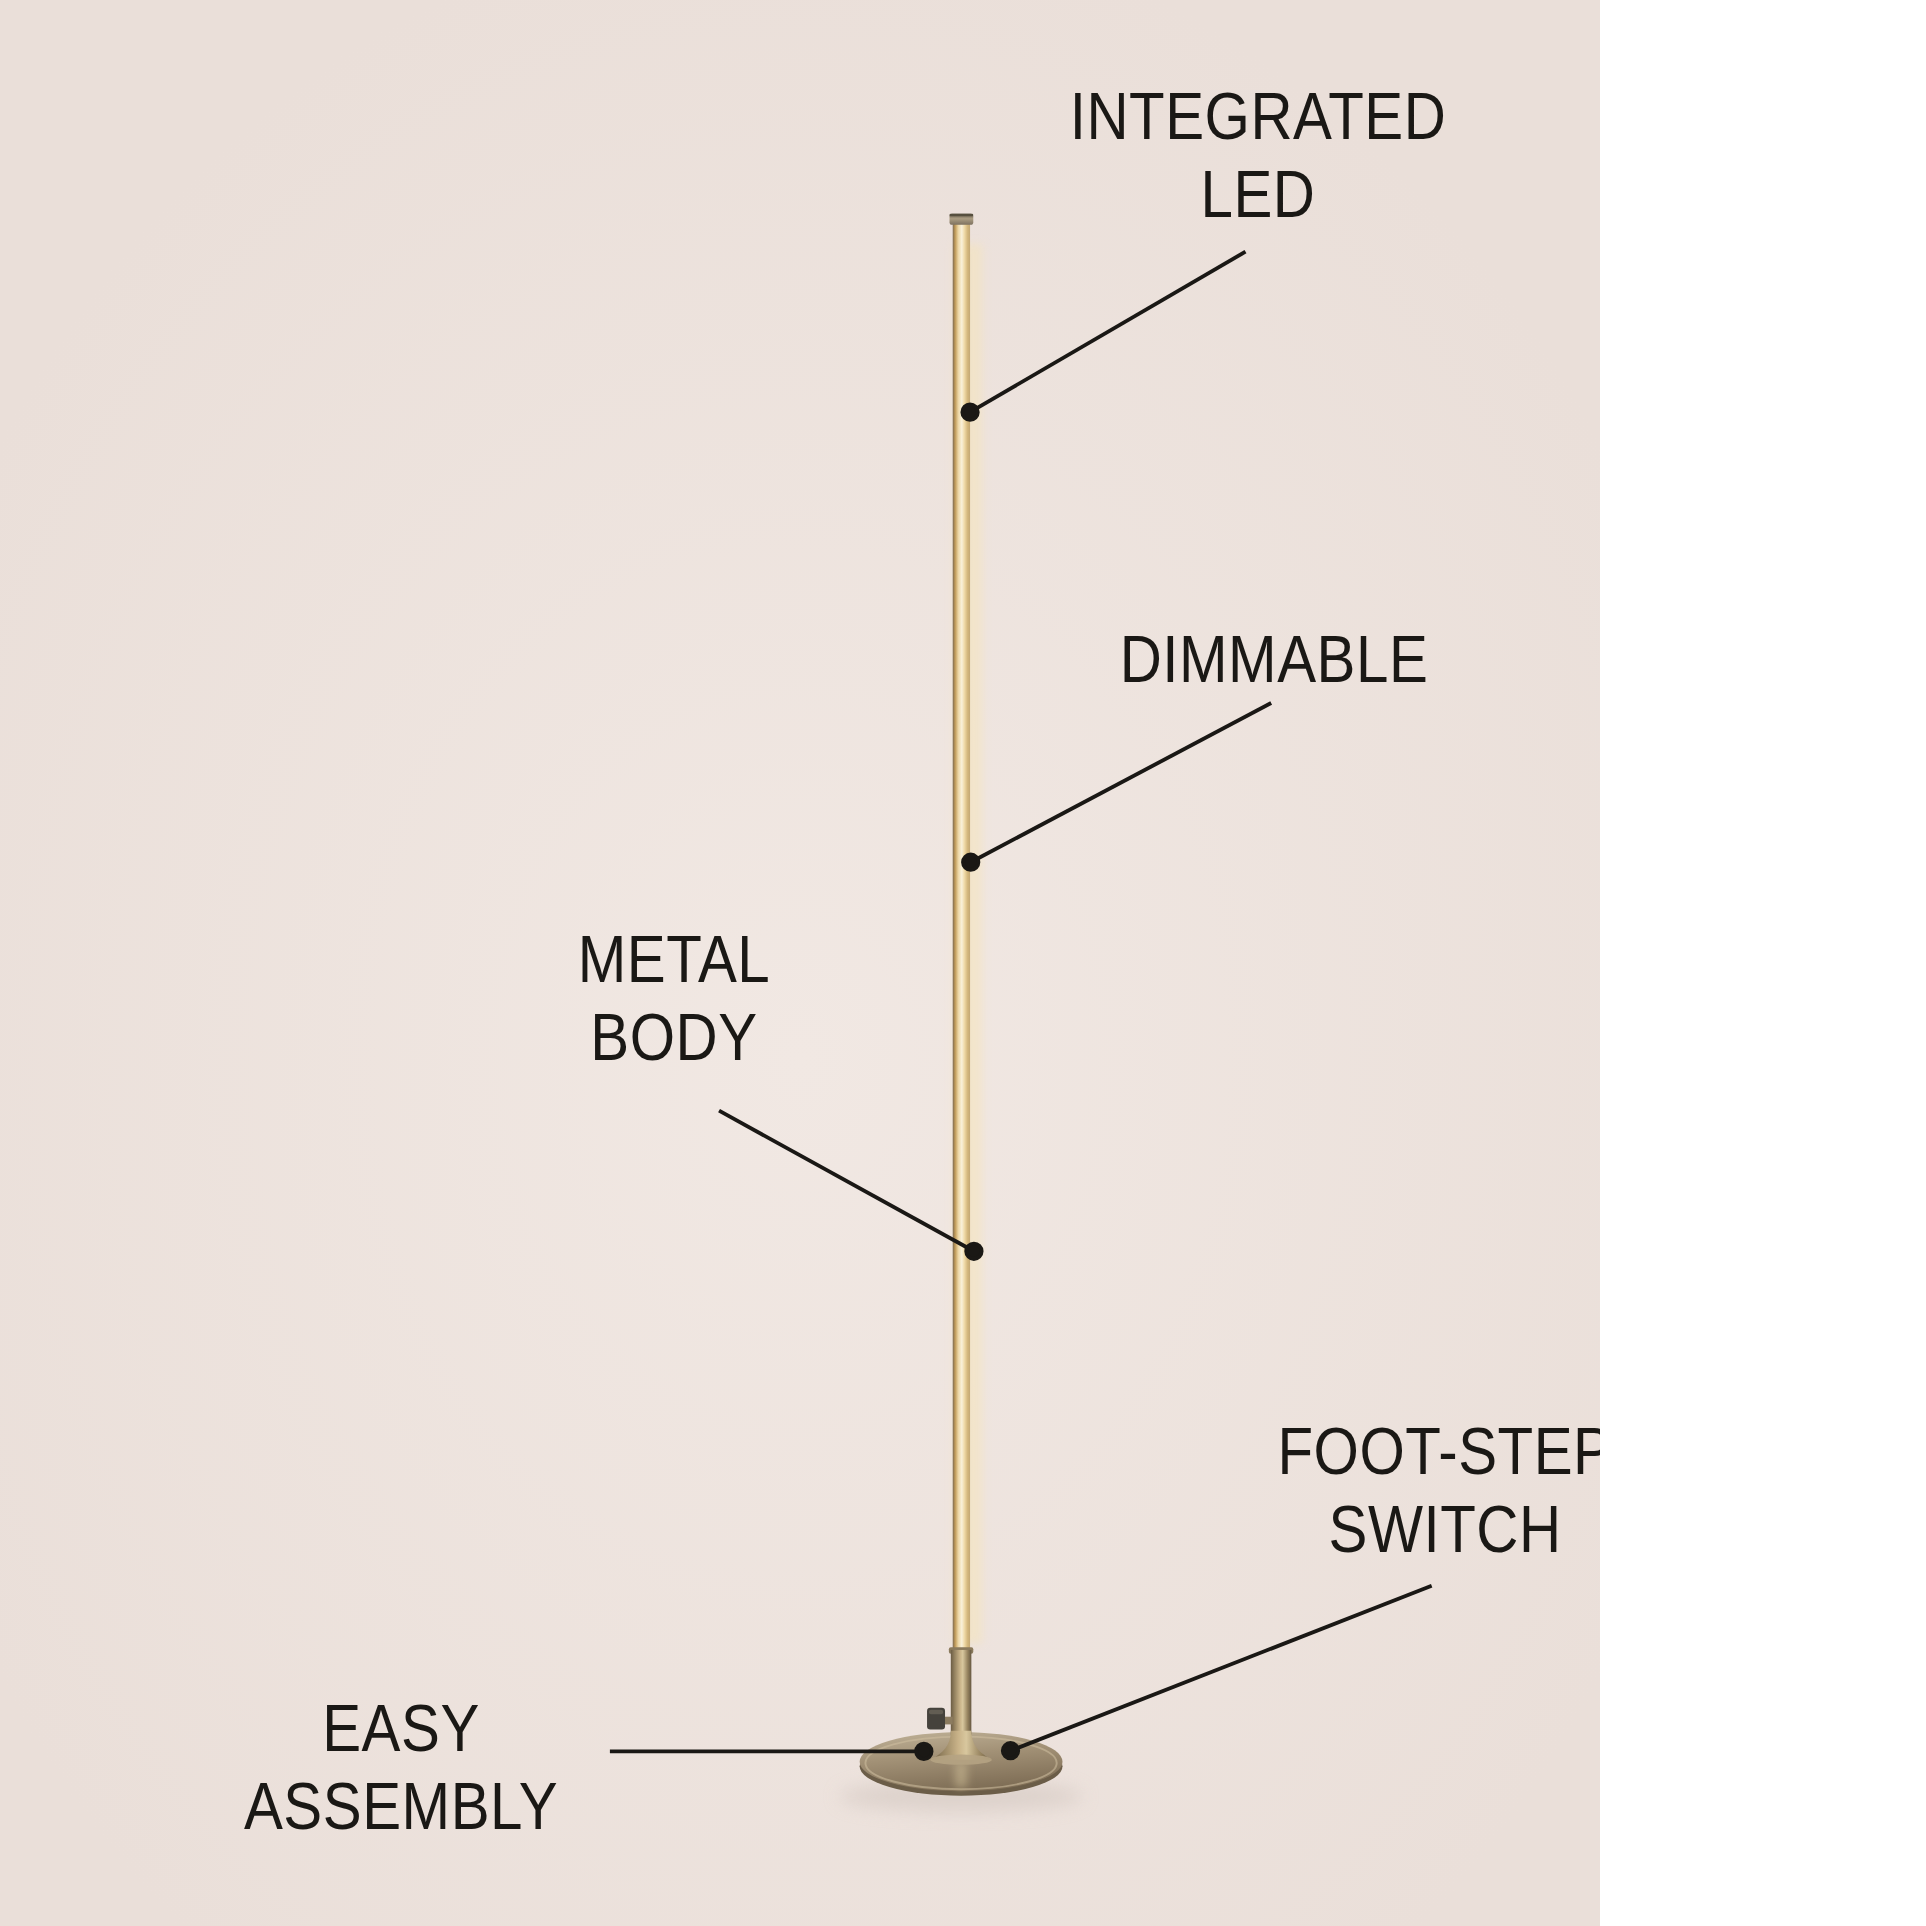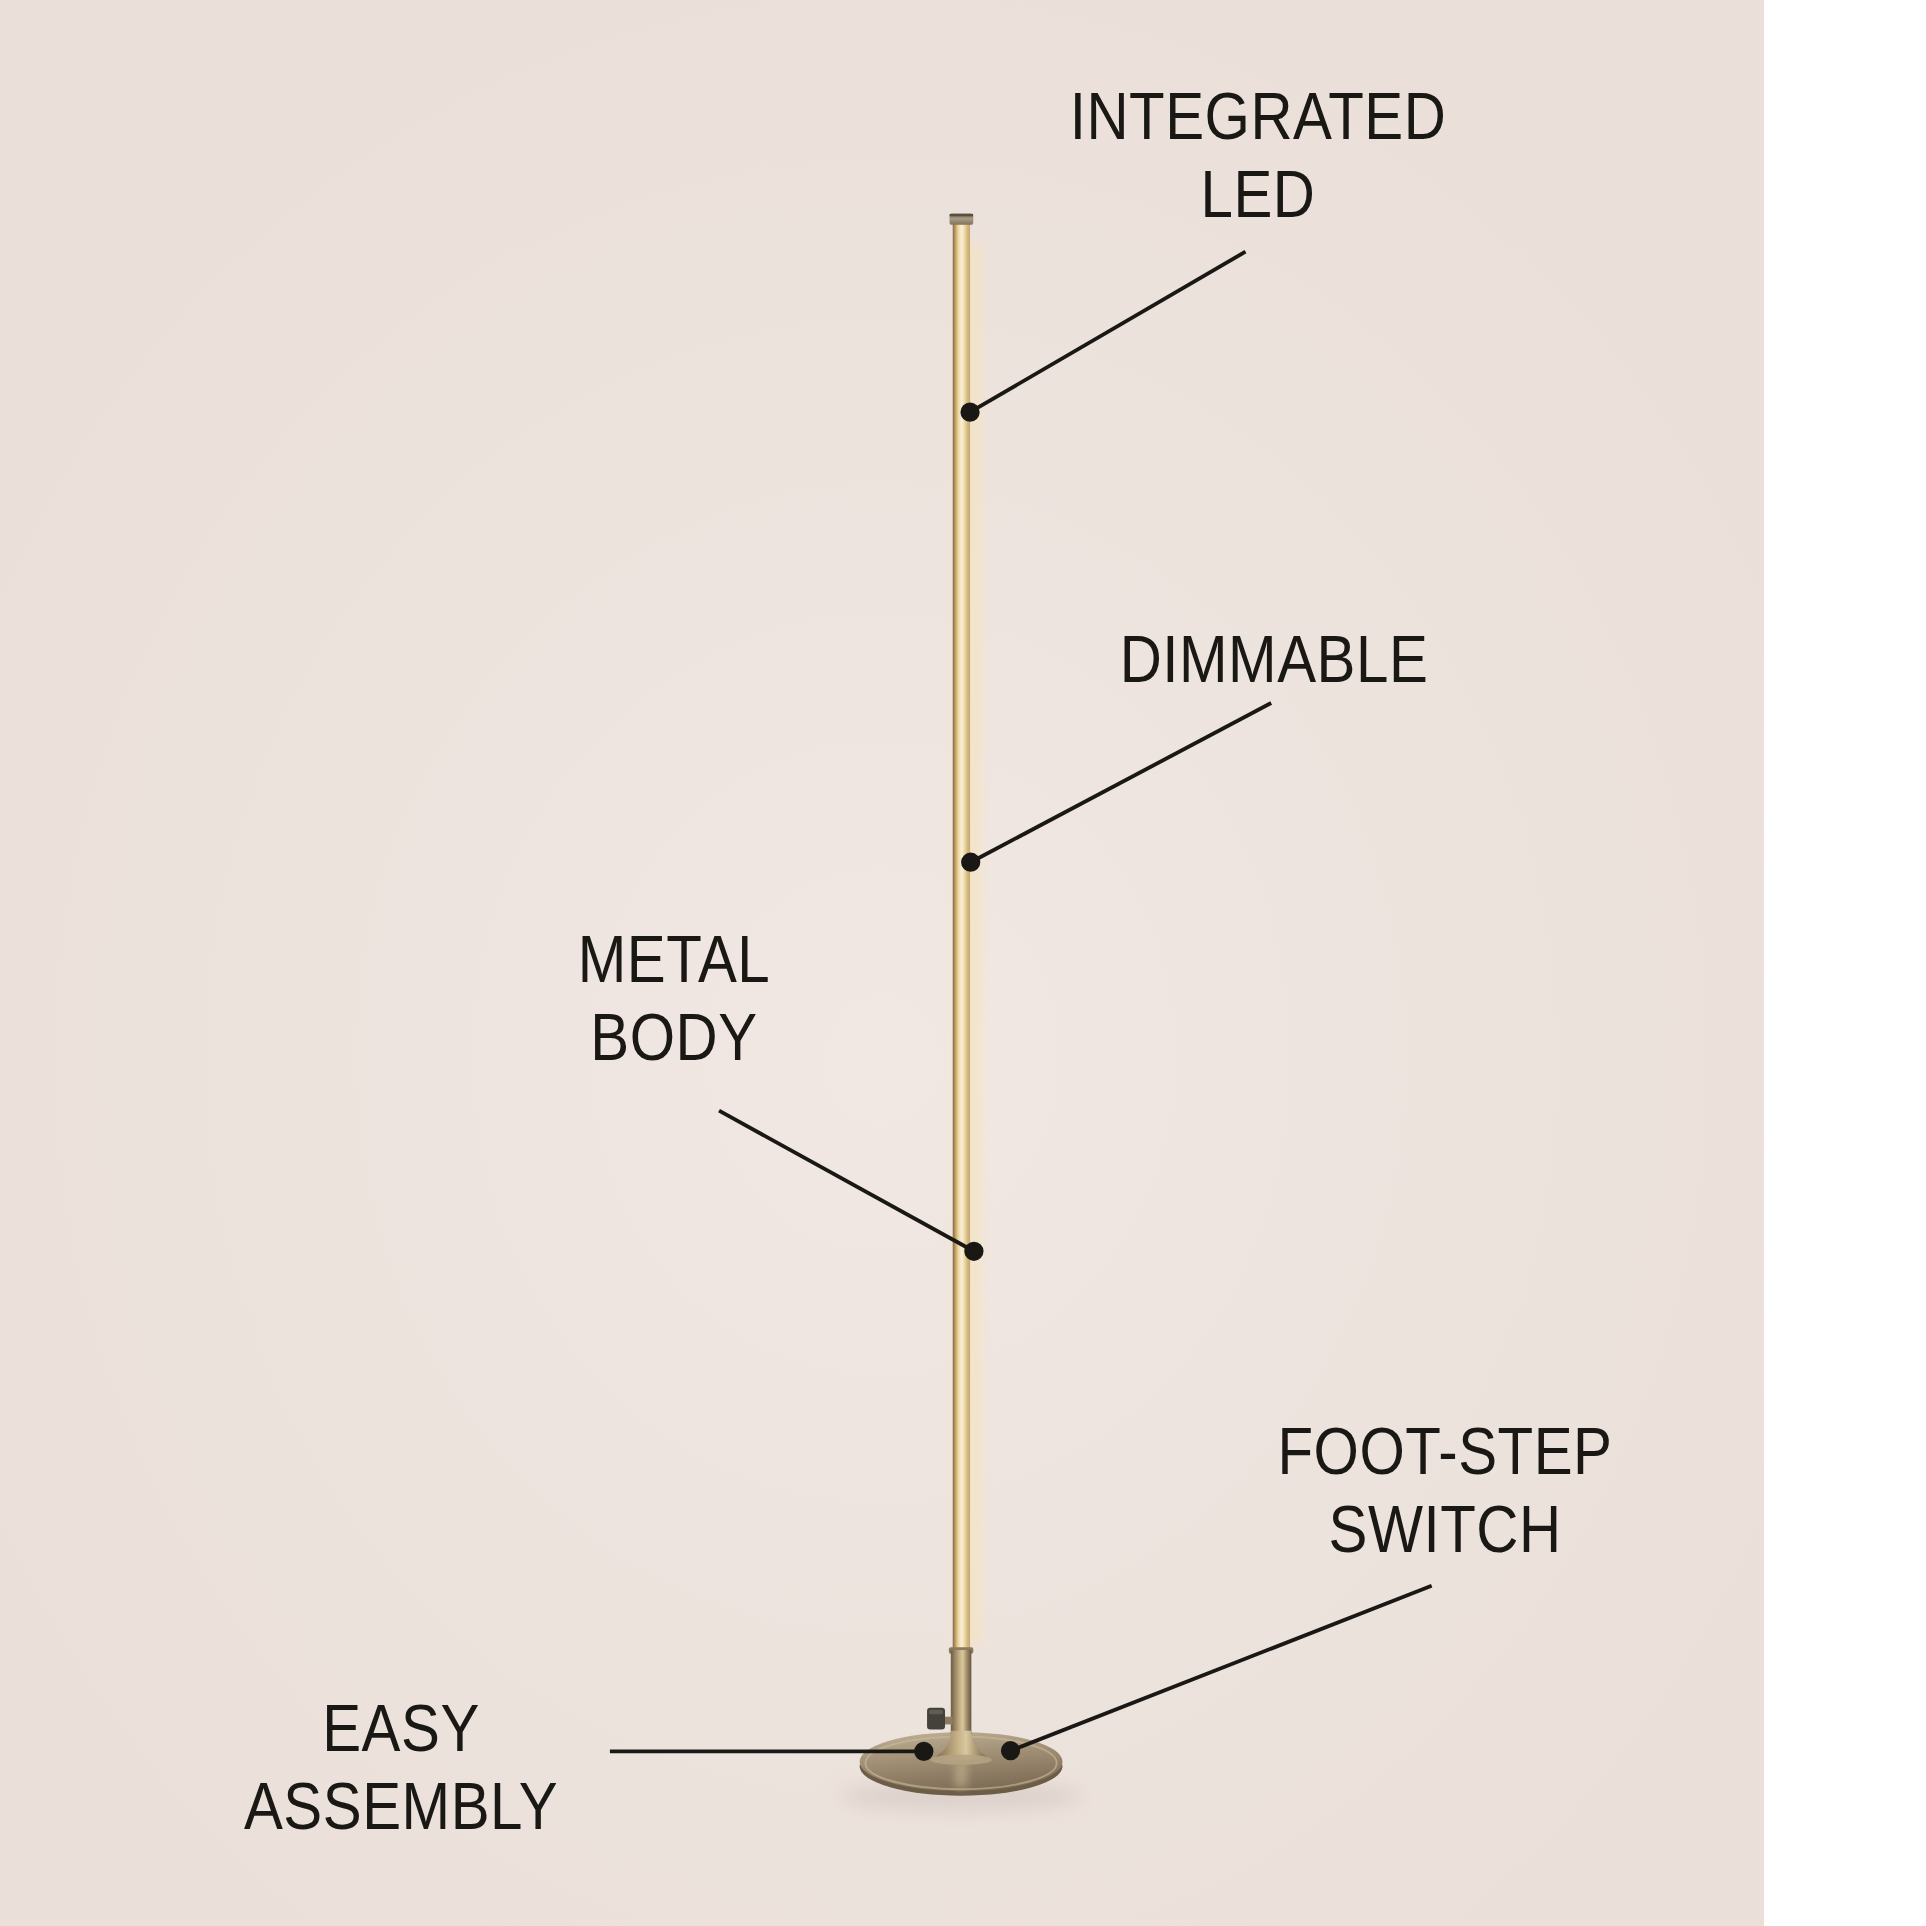--- a/index.html
+++ b/index.html
@@ -1,18 +1,18 @@
 <!DOCTYPE html>
 <html style="--bg-center: #f1e8e3; --bg-edge: #eadfd9; --ink: #1a1815; --brass-light: #f8f0d8; --brass-mid: #cfa96a; --brass-dark: #8a7a5e; --base-metal: #a29176;font-size:10.3px"><head>
 <meta charset="utf-8">
 <style>
   html, body { margin: 0; padding: 0; }
   .stage {
     position: relative;
-    width: 1764px;
+    width: 1600px;
     height: 1926px;
     background: radial-gradient(ellipse 70% 70% at 50% 55%, var(--bg-center, #f1e8e3) 0%, var(--bg-edge, #eadfd9) 85%);
     overflow: hidden;
     font-family: "Liberation Sans", sans-serif;
   }
   .lamp-svg {
     position: absolute;
     left: 0; top: 0;
     width: 1926px; height: 1926px;
     display: block;

